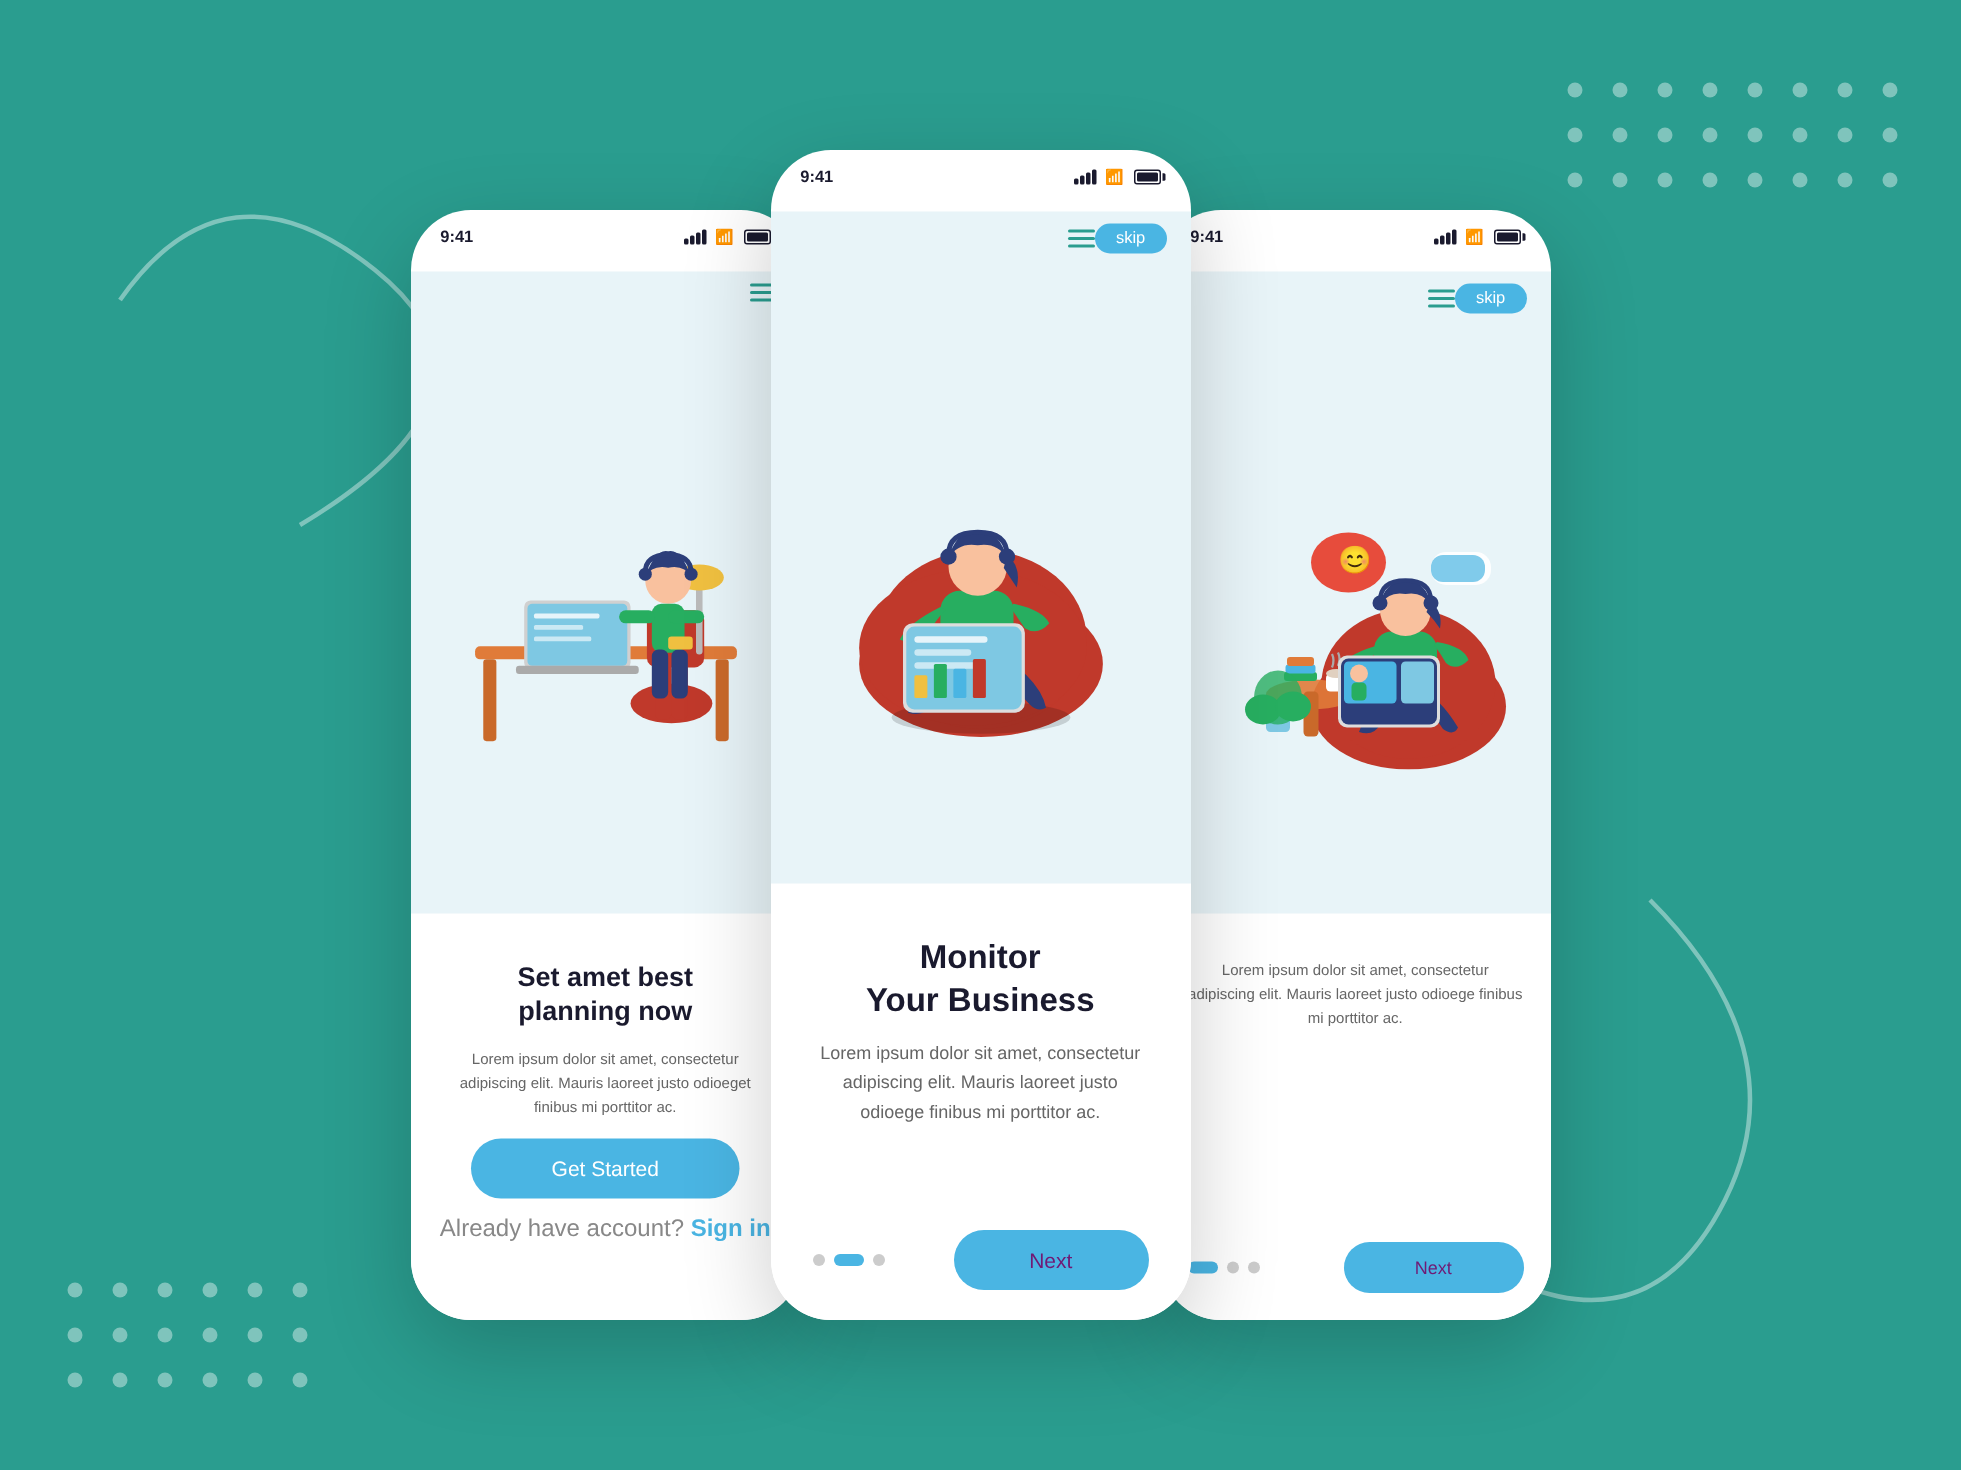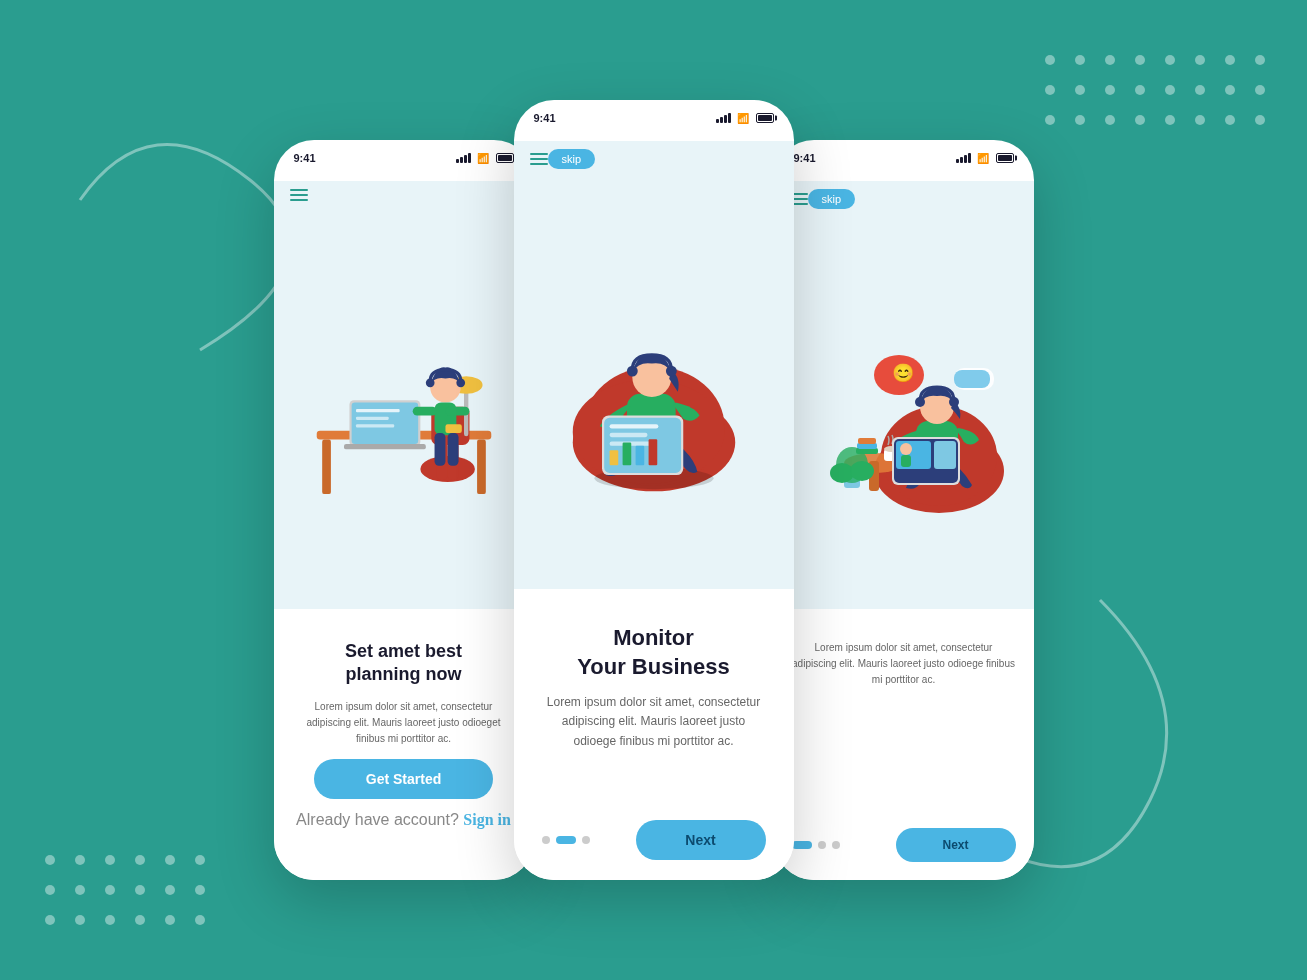--- a/index.html
+++ b/index.html
@@ -137,21 +137,21 @@
     .phone-header-area {
       background: #e8f4f8;
       flex: 1;
       display: flex;
       flex-direction: column;
       position: relative;
     }
 
     .phone-nav {
       display: flex;
-      justify-content: flex-start;
+      justify-content: flex-end;
       align-items: center;
       padding: 8px 16px;
     }
 
     .hamburger {
       display: flex;
       flex-direction: column;
       gap: 3px;
       cursor: pointer;
     }
@@ -244,60 +244,59 @@
 
     .page-dot.active {
       background: #4ab5e3;
       width: 20px;
       border-radius: 4px;
     }
 
     
     .btn-primary {
       background: #4ab5e3;
-      color: #0c4a6e;
+      color: #701a75;
       border: none;
       border-radius: 25px;
       padding: 12px 40px;
       font-size: 14px;
-      font-weight: 700;
+      font-weight: 400;
       cursor: pointer;
       width: 100%;
       max-width: 160px;
     }
 
     .phone-left .btn-primary,
     .phone-right .btn-primary {
       font-size: 12px;
       padding: 10px 30px;
     }
 
     .btn-get-started {
       background: #4ab5e3;
       color: white;
       border: none;
       border-radius: 25px;
       padding: 12px 40px;
       font-size: 14px;
-      font-weight: 700;
+      font-weight: 400;
       cursor: pointer;
       width: 80%;
     }
 
     .sign-in-text {
       font-size: 16px;
       color: #888;
     }
 
     .sign-in-link {
       color: #4ab5e3;
       font-weight: 600;
       cursor: pointer;
       text-decoration: none;
-      font-family: Liberation Serif, serif;
     }
 
     .action-row {
       display: flex;
       justify-content: space-between;
       align-items: center;
       width: 100%;
       margin-top: auto;
     }
 

